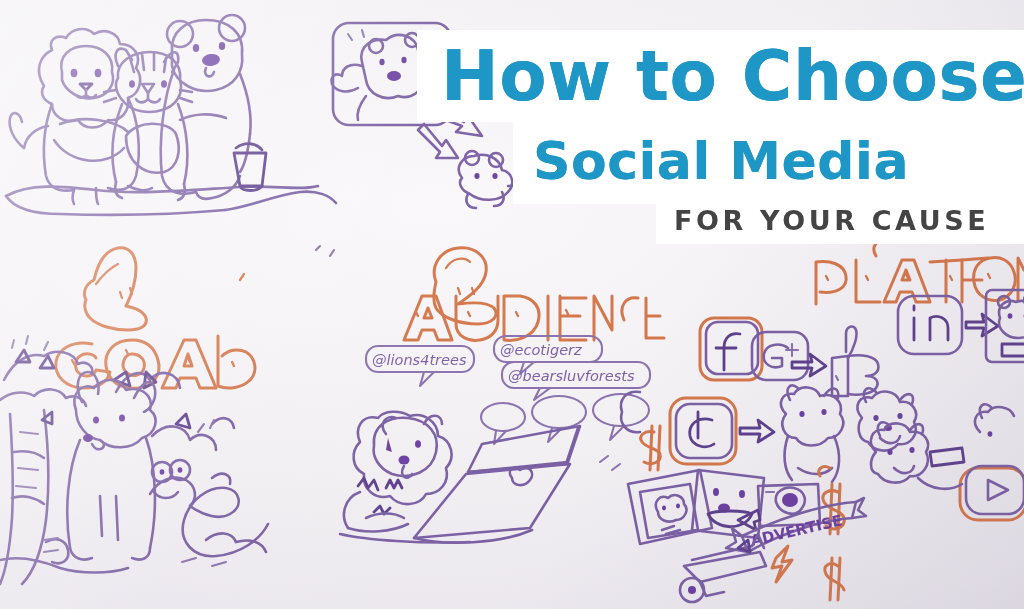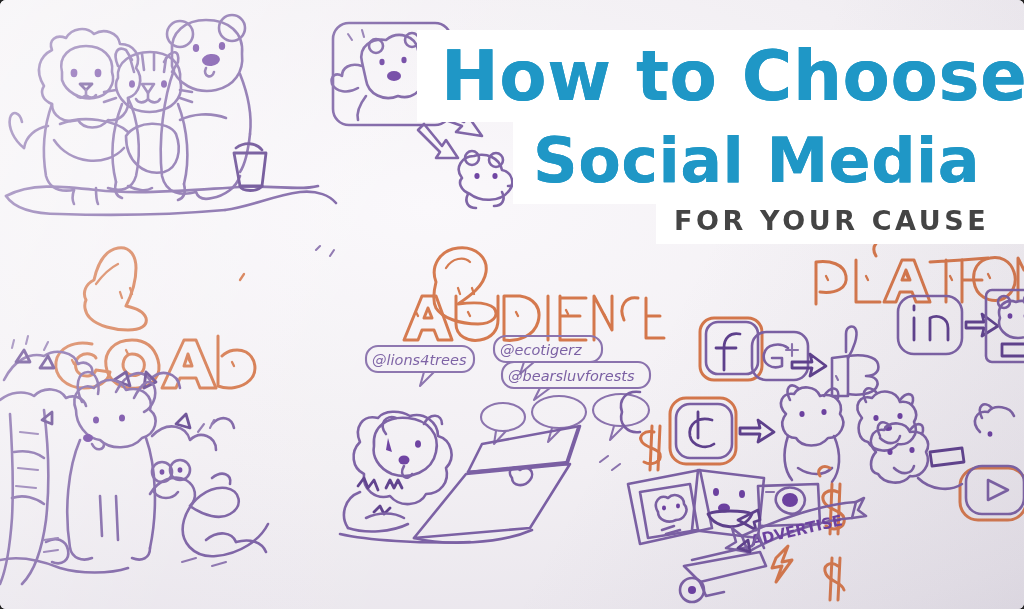--- a/index.html
+++ b/index.html
@@ -7,21 +7,20 @@
     padding: 0;
     background: #222;
   }
   #stage {
     position: relative;
     width: 1024px;
     height: 609px;
     overflow: hidden;
     background: #f1eef3;
     font-family: "Liberation Sans", sans-serif;
-    border-radius: 6px;
   }
   
   #board-bg {
     position: absolute;
     inset: 0;
     background:
       radial-gradient(ellipse 120% 95% at 42% 34%, #faf8fb 0%, #f2eff3 46%, #e9e5ec 78%, #dedae4 100%);
   }
   #board-sheen {
     position: absolute;
@@ -59,21 +58,21 @@
     background-image: repeating-linear-gradient(
         58deg,
         rgba(255,255,255,0.00) 0px,
         rgba(255,255,255,0.00) 1.4px,
         rgba(255,255,255,0.72) 1.9px,
         rgba(255,255,255,0.72) 3.1px);
     -webkit-background-clip: text;
     background-clip: text;
     text-shadow: 0 0 0 #1f97c6;
   }
-  #title-line2 { font-size: 62px; }
+  #title-line2 { font-size: 52px; }
 
   .subtitle-text {
     color: #444444;
     font-family: "DejaVu Sans", sans-serif;
     font-weight: bold;
     font-size: 27px;
     letter-spacing: 3.6px;
     white-space: nowrap;
   }
 

